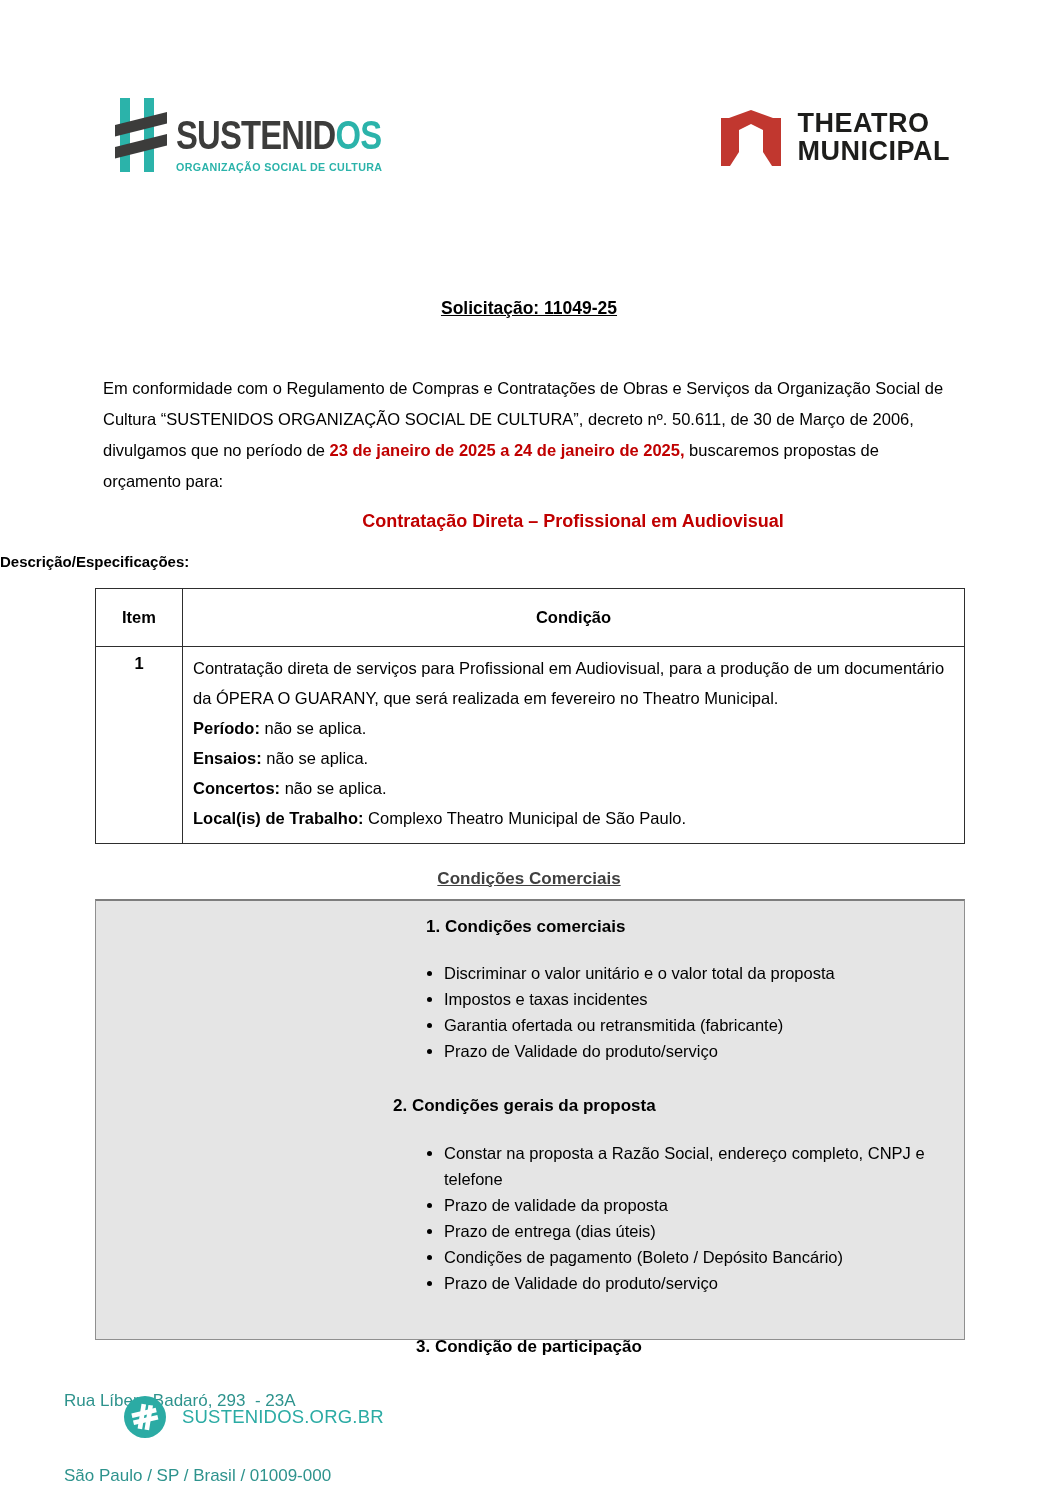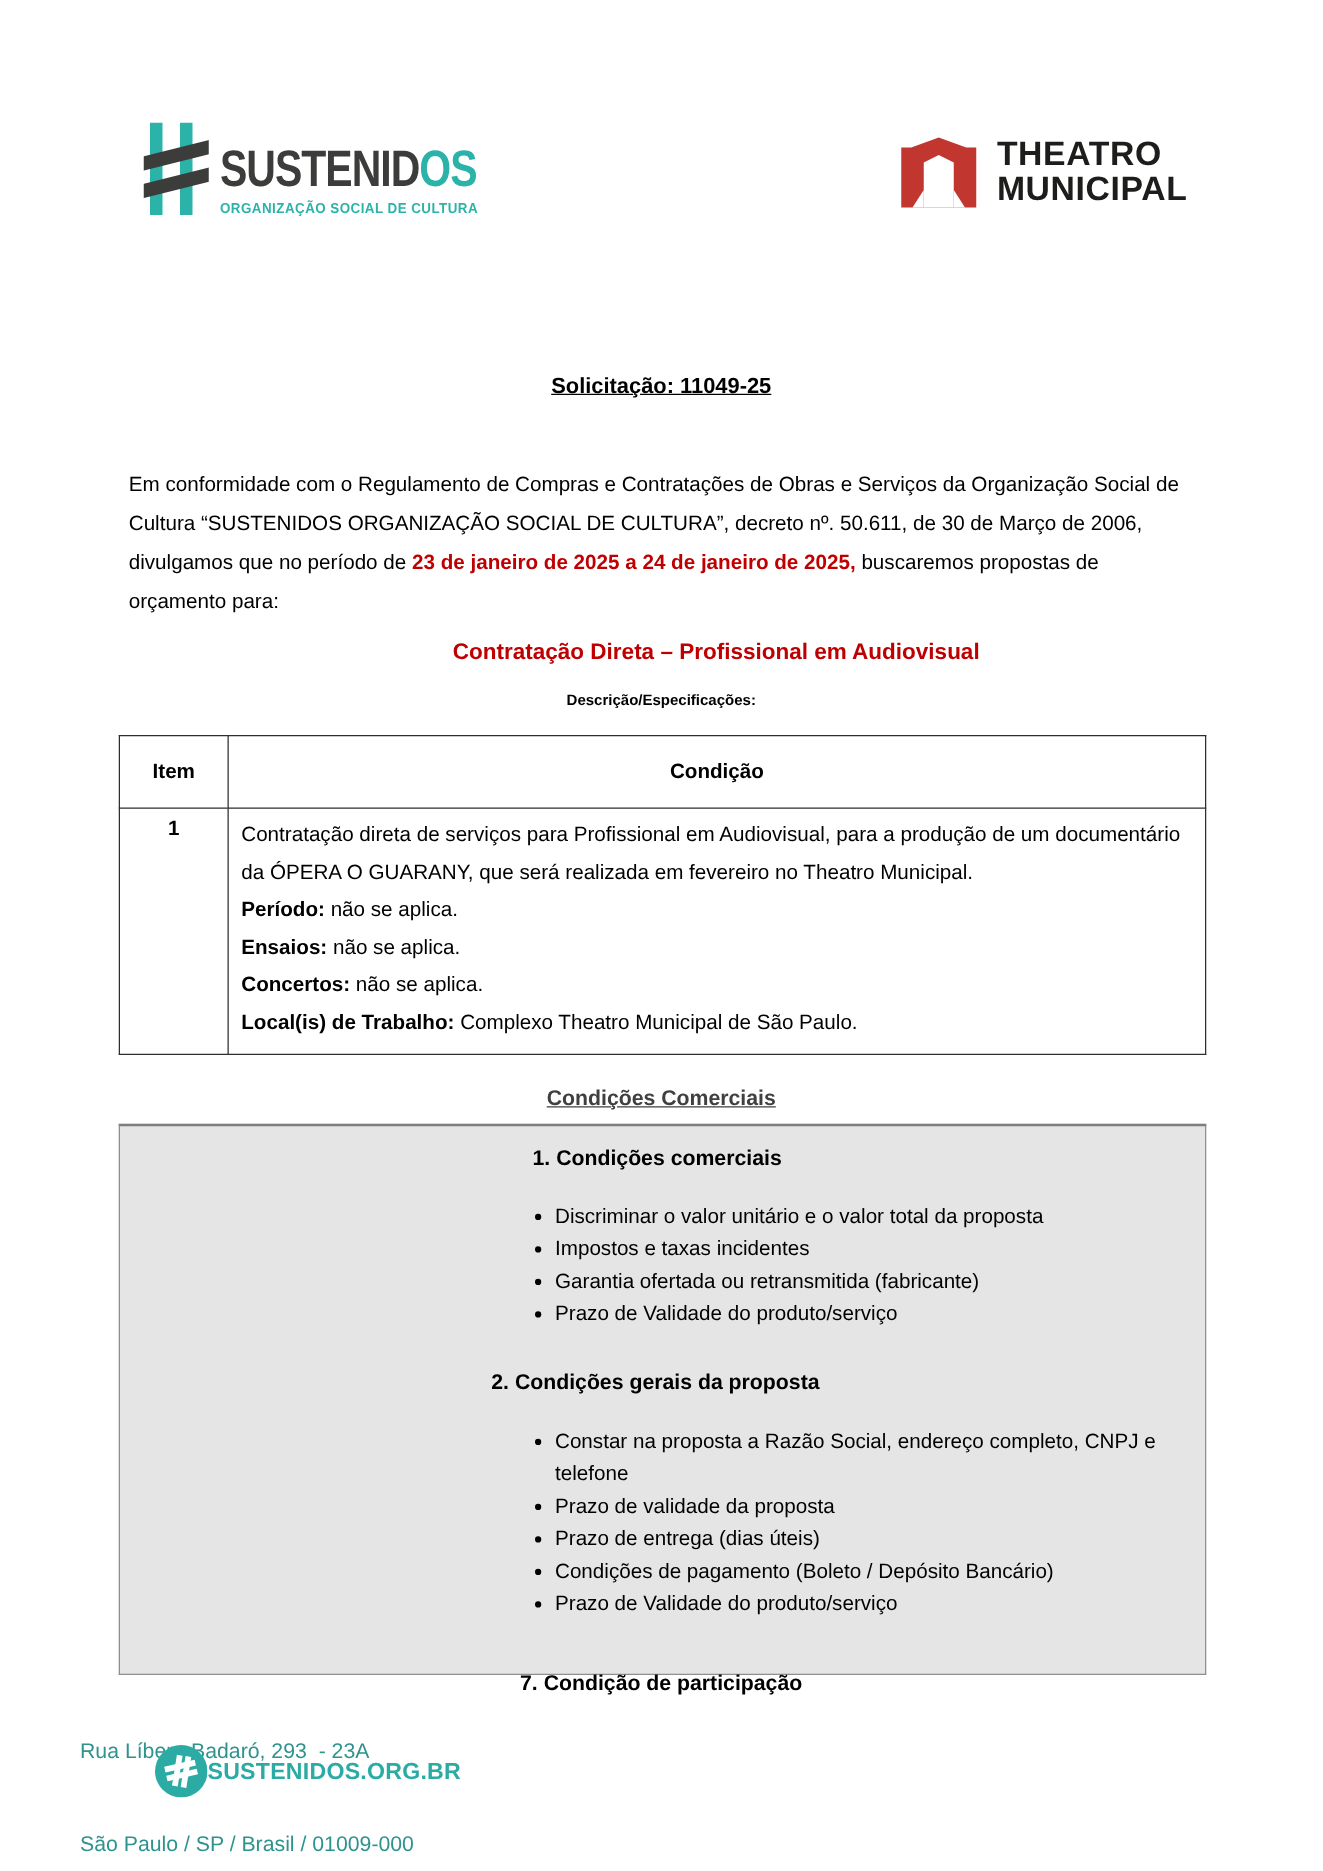--- a/index.html
+++ b/index.html
@@ -24,21 +24,21 @@
   .theatro-text{margin-left:15px;padding-top:3px;font-size:27px;font-weight:bold;color:#1d1d1b;line-height:28px;letter-spacing:.5px;white-space:nowrap;}
   
   .title-block{position:absolute;top:272px;left:0;width:100%;text-align:center;}
   .doc-title{font-size:16px;font-weight:bold;text-decoration:underline;letter-spacing:.2px;}
   .doc-request{margin-top:26px;font-size:17.5px;font-weight:bold;text-decoration:underline;}
   
   .intro{position:absolute;top:356px;left:103px;width:845px;font-size:16.5px;line-height:31px;}
   .intro .red{color:#c00000;font-weight:bold;}
   
   .subject{position:absolute;top:511px;left:0;width:100%;text-align:center;font-size:18px;font-weight:bold;color:#c00000;margin-left:44px;}
-  .spec-label{position:absolute;top:553px;left:0;width:100%;text-align:center;font-size:12px;font-weight:bold;}
+  .spec-label{position:absolute;top:553px;left:0;width:100%;text-align:left;font-size:15px;font-weight:bold;}
   
   .spec-table{position:absolute;top:588px;left:95px;width:870px;border-collapse:collapse;table-layout:fixed;}
   .spec-table td,.spec-table th{border:1px solid #2e2e2e;vertical-align:top;font-size:16.5px;}
   .col-item{width:87px;}
   .spec-table th{height:55px;vertical-align:middle;text-align:center;font-weight:bold;}
   .cell-item{text-align:center;font-weight:bold;padding-top:7px;}
   .cell-desc{padding:6px 10px 10px 10px;}
   .desc-line{line-height:30px;}
   
   .cond-heading{position:absolute;top:869px;left:0;width:100%;text-align:center;font-size:17px;font-weight:bold;color:#404040;text-decoration:underline;}
@@ -48,21 +48,21 @@
   .sec-title.s1{margin-left:33px;}
   .sec-title.s2{margin-top:29px;}
   .sec-title.s3{margin-top:38px;margin-left:23px;}
   .cond-content ul{margin:20px 0 0 0;padding:0 0 0 51px;list-style:disc;}
   .cond-content ul.u2{margin-top:21px;}
   .cond-content li{line-height:26px;max-width:514px;}
   
   .footer-addr{position:absolute;top:1338px;left:64px;color:#2e938d;font-size:17px;line-height:25px;white-space:pre-wrap;}
   .footer-logo{position:absolute;top:1396px;left:124px;display:flex;align-items:center;}
   .circle-svg{width:42px;height:42px;display:block;}
-  .footer-site{color:#2bab a4;color:#2baba4;font-size:18.5px;font-weight:bold;letter-spacing:.2px;}
+  .footer-site{margin-left:16px;color:#2bab a4;color:#2baba4;font-size:18.5px;font-weight:normal;letter-spacing:.2px;}
 </style>
 </head>
 <body>
 
 <div class="page">
 
   <div class="logos">
     <div class="logo-sustenidos">
       <svg class="hash-svg" viewBox="0 0 52 74" aria-hidden="true">
         <rect x="5" y="0" width="10" height="74" fill="#2bb3aa"></rect>
@@ -135,21 +135,21 @@
           <li>Prazo de Validade do produto/serviço</li>
         </ul>
       <div class="sec-title s2">2. Condições gerais da proposta</div>
       <ul class="u2">
           <li>Constar na proposta a Razão Social, endereço completo, CNPJ e telefone</li>
           <li>Prazo de validade da proposta</li>
           <li>Prazo de entrega (dias úteis)</li>
           <li>Condições de pagamento (Boleto / Depósito Bancário)</li>
           <li>Prazo de Validade do produto/serviço</li>
         </ul>
-      <div class="sec-title s3">7. Condição de participação</div>
+      <div class="sec-title s3">3. Condição de participação</div>
     </div>
   </div>
 
   <div class="footer-addr">
     <div>Rua Líbero Badaró, 293  - 23A</div>
     <div>São Paulo / SP / Brasil / 01009-000</div>
   </div>
 
   <div class="footer-logo">
     <svg class="circle-svg" viewBox="0 0 42 42" aria-hidden="true">

